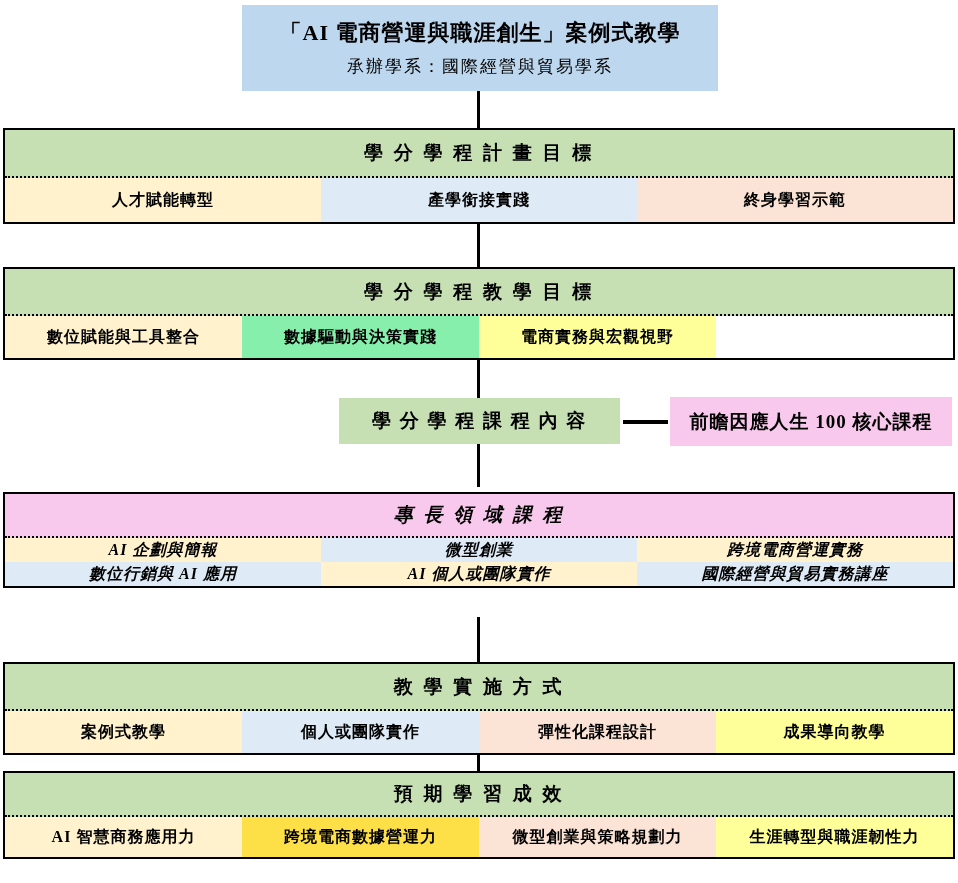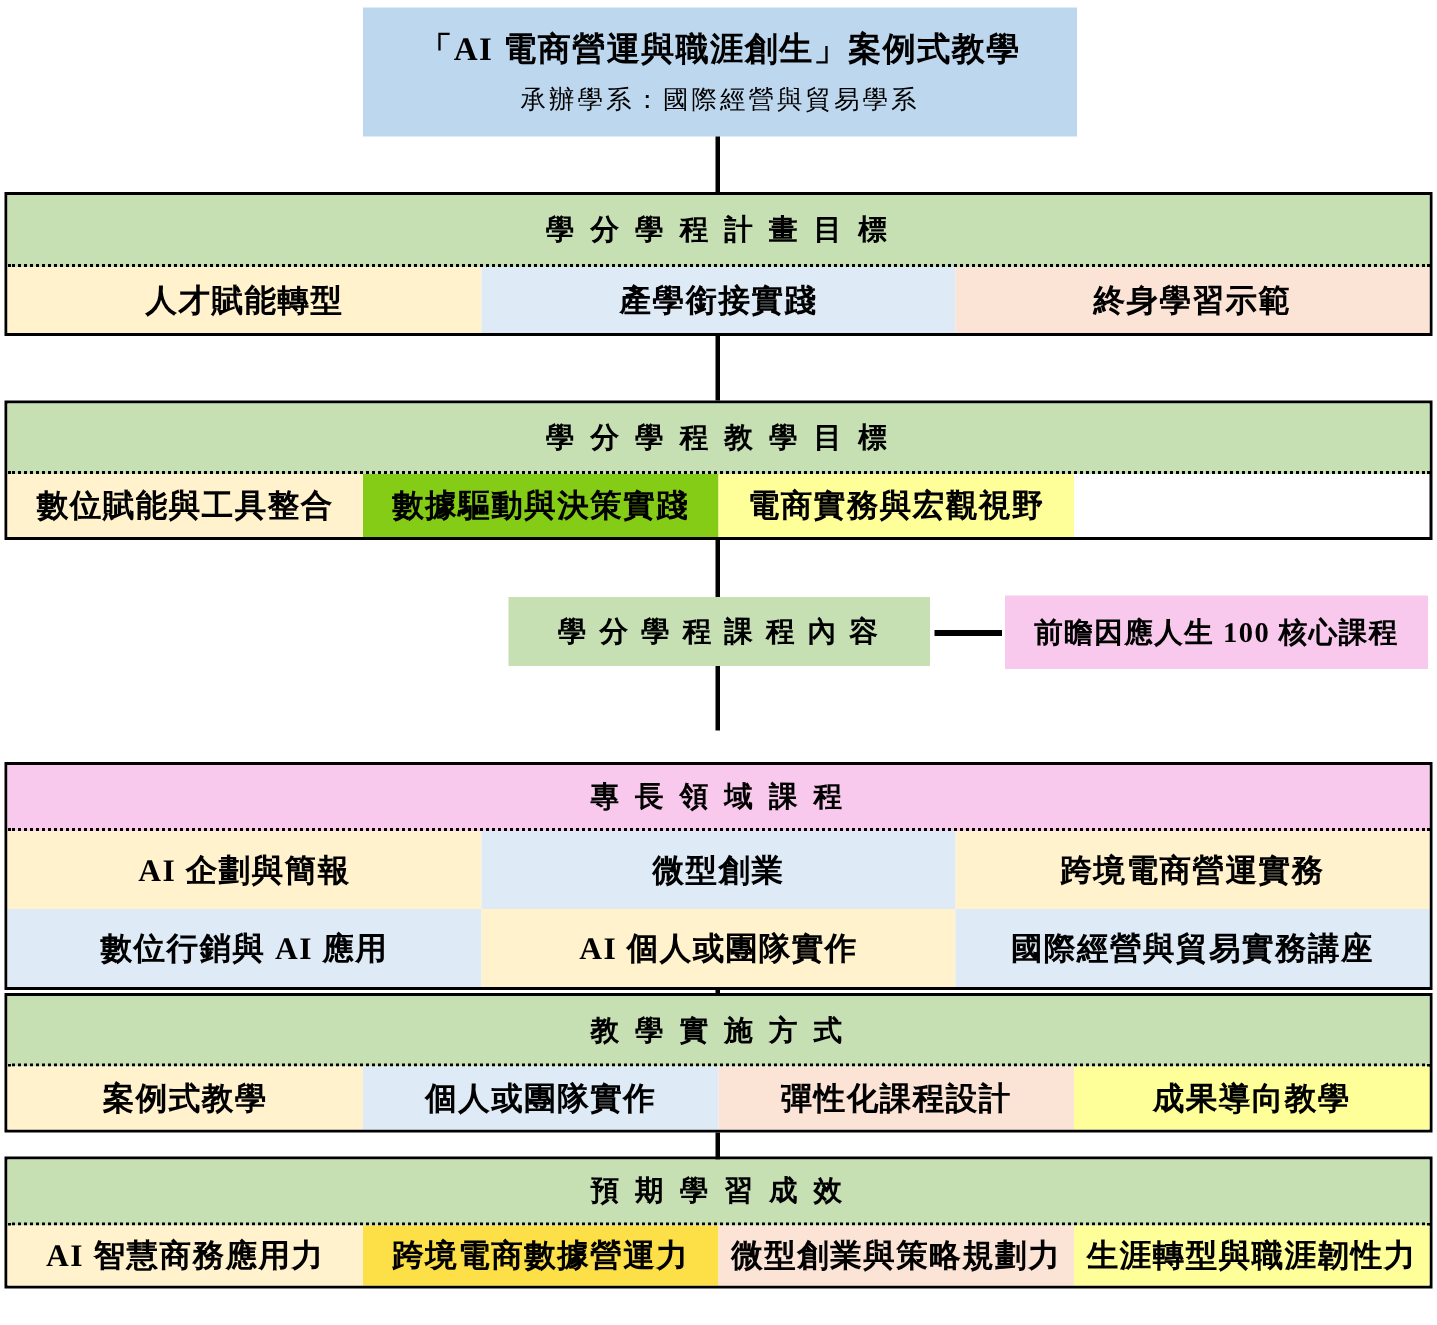--- a/index.html
+++ b/index.html
@@ -33,29 +33,29 @@
   .sec-header {
     display: flex; align-items: center; justify-content: center;
     font-weight: 700; font-size: 19px; letter-spacing: 3px;
     border-bottom: 2px dotted #000;
   }
   .sec-cells { flex: 1; display: grid; }
   .cols-3 { grid-template-columns: repeat(3, 1fr); }
   .cols-4 { grid-template-columns: repeat(4, 1fr); }
   .cell {
     display: flex; align-items: center; justify-content: center;
-    font-size: 21px; font-weight: 600; letter-spacing: 1px;
+    font-size: 16px; font-weight: 600; letter-spacing: 1px;
     overflow: hidden; white-space: nowrap;
   }
 
   #section-1 { top: 128px; height: 96px; }
   #section-1 .sec-header { height: 48px; }
   #section-2 { top: 267px; height: 93px; }
   #section-2 .sec-header { height: 47px; }
-  #section-3 { top: 508px; height: 152px; }
+  #section-3 { top: 492px; height: 96px; font-style: italic; }
   #section-3 .sec-header { height: 44px; }
   #section-4 { top: 662px; height: 93px; }
   #section-4 .sec-header { height: 47px; }
   #section-5 { top: 771px; height: 88px; }
   #section-5 .sec-header { height: 44px; }
 
   
   .mid-green {
     position: absolute; left: 339px; top: 398px; width: 281px; height: 46px;
     display: flex; align-items: center; justify-content: center;
@@ -90,21 +90,21 @@
       <div class="cell" style="background-color: rgb(255, 242, 204);">人才賦能轉型</div>
       <div class="cell" style="background-color: rgb(222, 235, 247);">產學銜接實踐</div>
       <div class="cell" style="background-color: rgb(251, 227, 213);">終身學習示範</div>
     </div>
   </div>
 
   <div class="section" id="section-2">
     <div class="sec-header" style="background-color: rgb(198, 224, 180);">學 分 學 程 教 學 目 標</div>
     <div class="sec-cells cols-4">
       <div class="cell" style="background-color: rgb(255, 242, 204);">數位賦能與工具整合</div>
-      <div class="cell" style="background-color: #84cc16;">數據驅動與決策實踐</div>
+      <div class="cell" style="background-color: #86efac;">數據驅動與決策實踐</div>
       <div class="cell" style="background-color: rgb(255, 255, 153);">電商實務與宏觀視野</div>
     </div>
   </div>
 
   <div class="mid-green" style="background-color: rgb(198, 224, 180);">學 分 學 程 課 程 內 容</div>
   <div class="hline"></div>
   <div class="mid-pink" style="background-color: rgb(248, 201, 236);">前瞻因應人生 100 核心課程</div>
 
   <div class="section" id="section-3">
     <div class="sec-header" style="background-color: rgb(248, 201, 236);">專 長 領 域 課 程</div>

